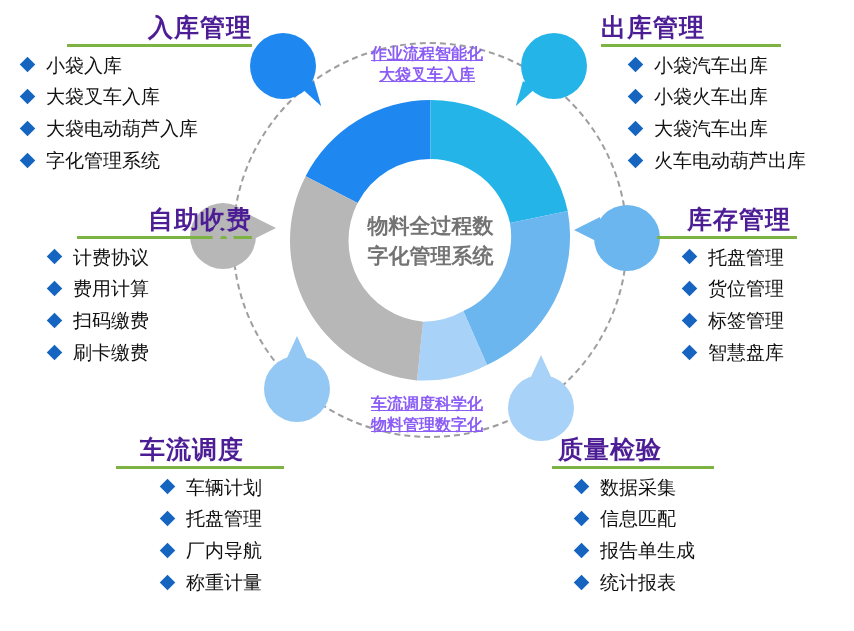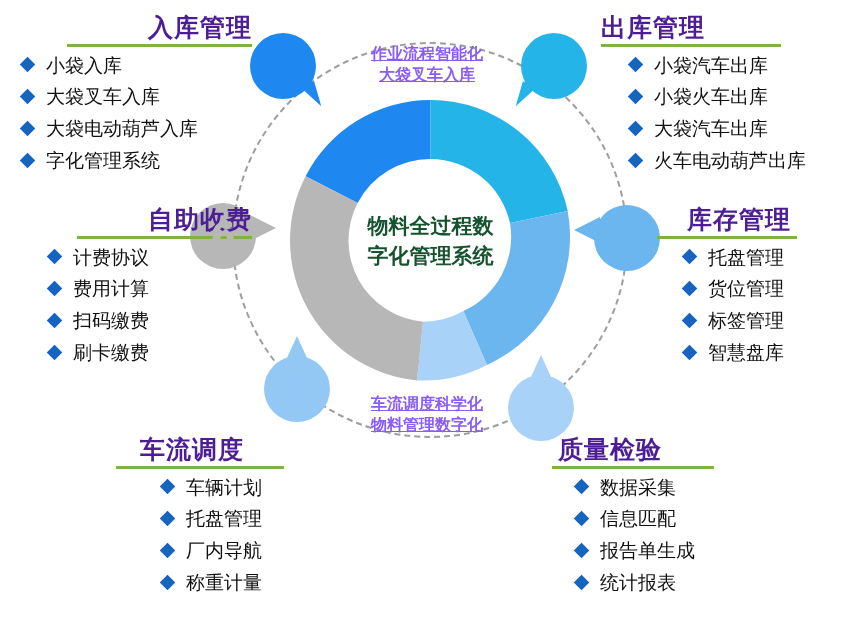--- a/index.html
+++ b/index.html
@@ -77,21 +77,21 @@
     position: absolute;
     left: 50%;
     top: 50%;
     transform: translate(-50%, -50%);
     width: 190px;
     text-align: center;
   }
   .donut-center div {
     font-size: 21px;
     font-weight: bold;
-    color: #14532d;
+    color: #737373;
     line-height: 1.45;
     white-space: nowrap;
     text-align: center;
   }
 
   
   #orbit {
     position: absolute;
     left: 232px;
     top: 42px;

